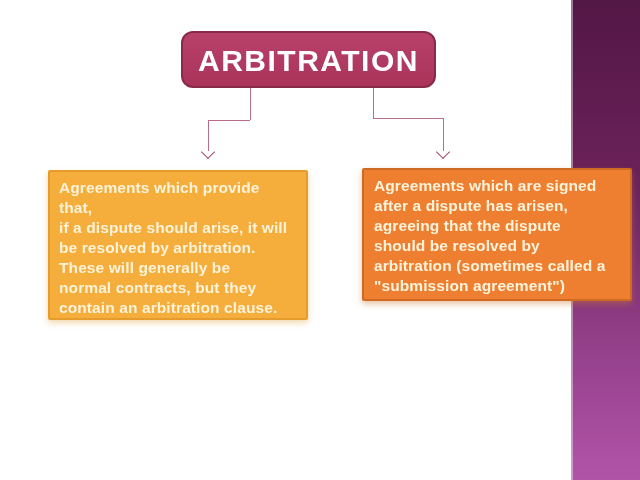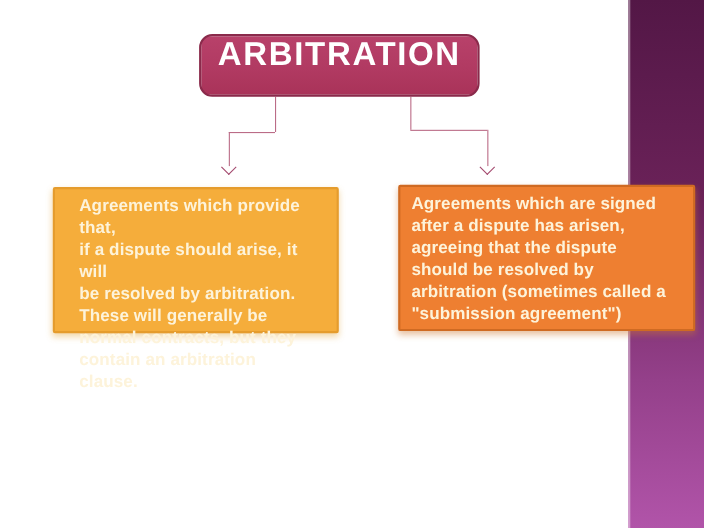--- a/index.html
+++ b/index.html
@@ -38,20 +38,21 @@
     position: absolute;
     left: 181px;
     top: 31px;
     width: 255px;
     height: 57px;
     box-sizing: border-box;
     background: linear-gradient(180deg, #b8416a 0%, var(--title-fill) 55%, #a93359 100%);
     border: 2.5px solid var(--title-border);
     border-radius: 12px;
     display: flex;
+    align-items: center;
     justify-content: center;
     z-index: 3;
   }
   .title-box .title-text {
     color: var(--title-text);
     font-size: 30px;
     font-weight: 700;
     letter-spacing: 1.5px;
     line-height: 1;
     padding-top: 2px;
@@ -94,24 +95,24 @@
     font-size: 15.5px;
     font-weight: 700;
     line-height: 20px;
     white-space: pre-line;
     letter-spacing: 0.1px;
   }
   .def-box.left {
     left: 48px;
     top: 170px;
     width: 260px;
-    height: 133px;
+    height: 150px;
     background: var(--box1-fill);
     border: 2.5px solid var(--box1-border);
-    padding: 6px 22px;
+    padding: 6px 9px;
     box-shadow: 0 3px 6px rgba(226, 170, 70, 0.45);
   }
   .def-box.right {
     left: 362px;
     top: 168px;
     width: 270px;
     height: 133px;
     background: var(--box2-fill);
     border: 2.5px solid var(--box2-border);
     padding: 6px 10px;

